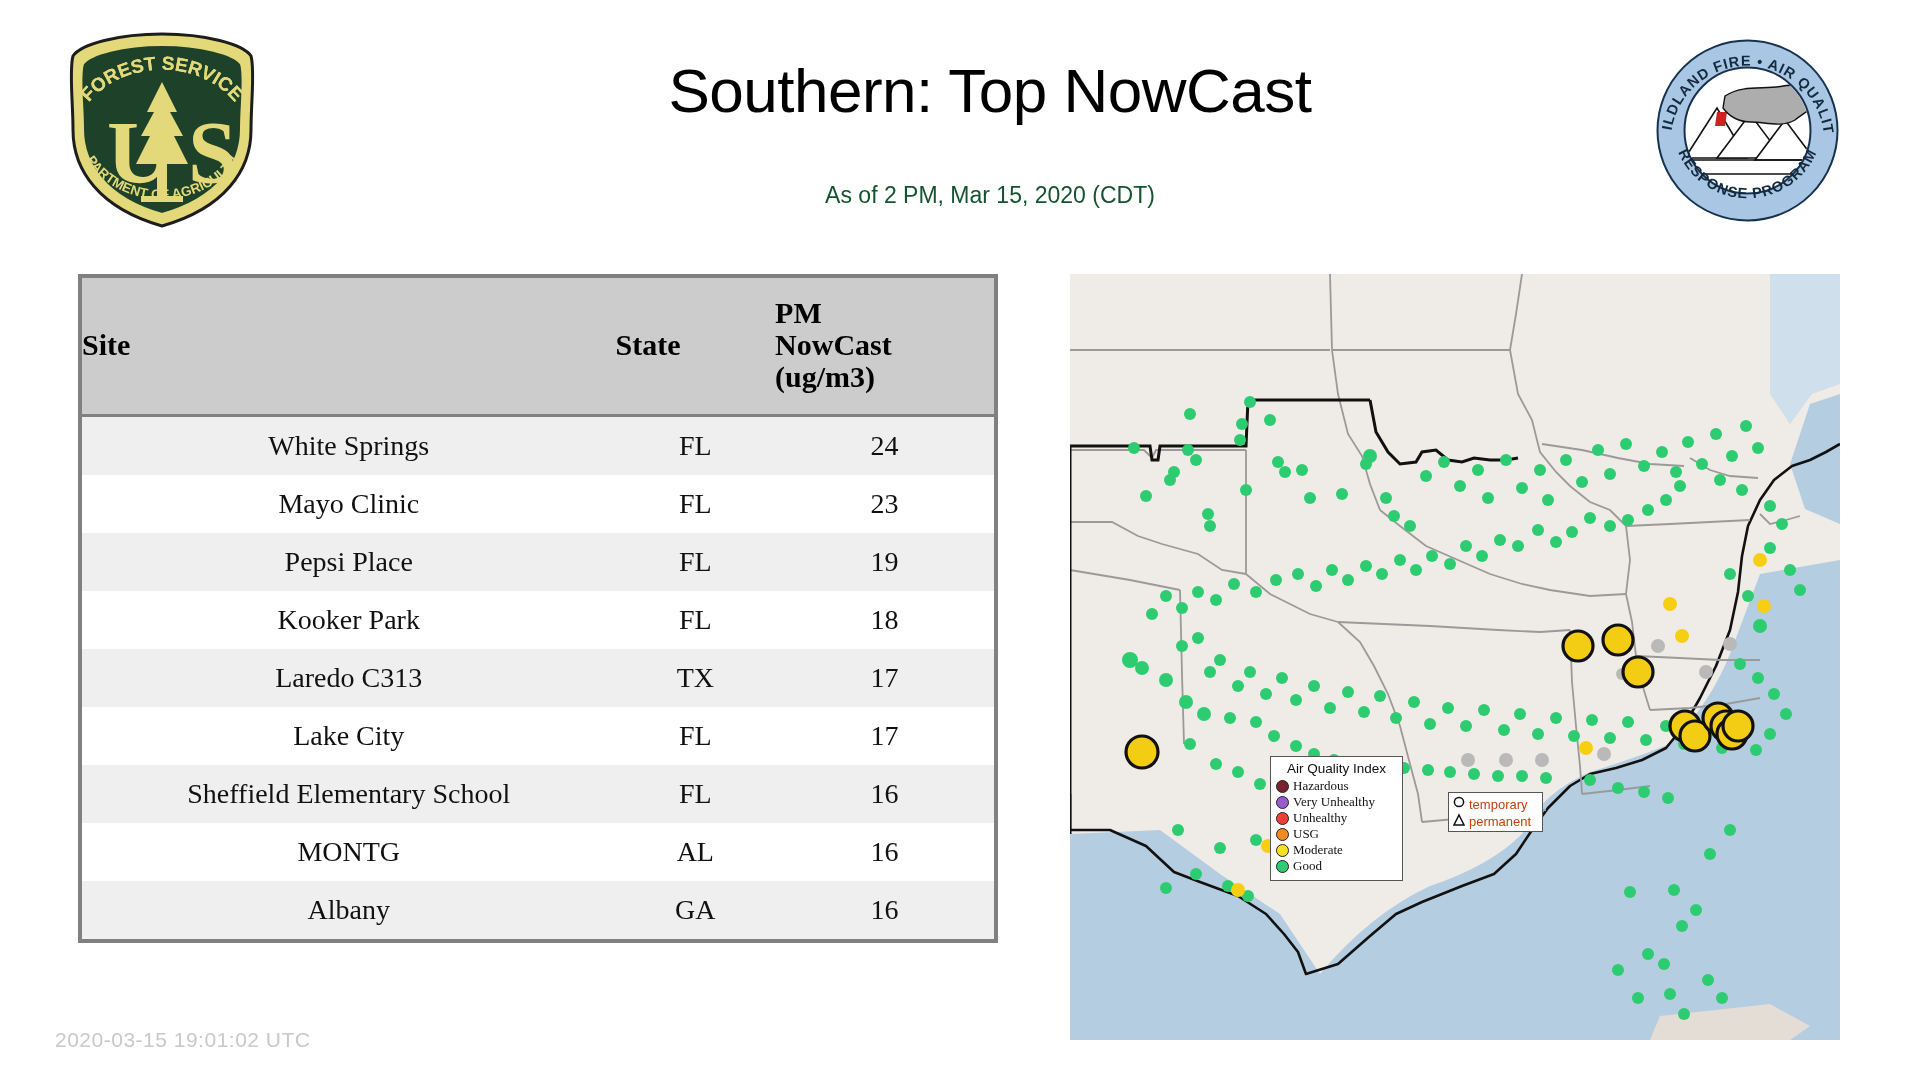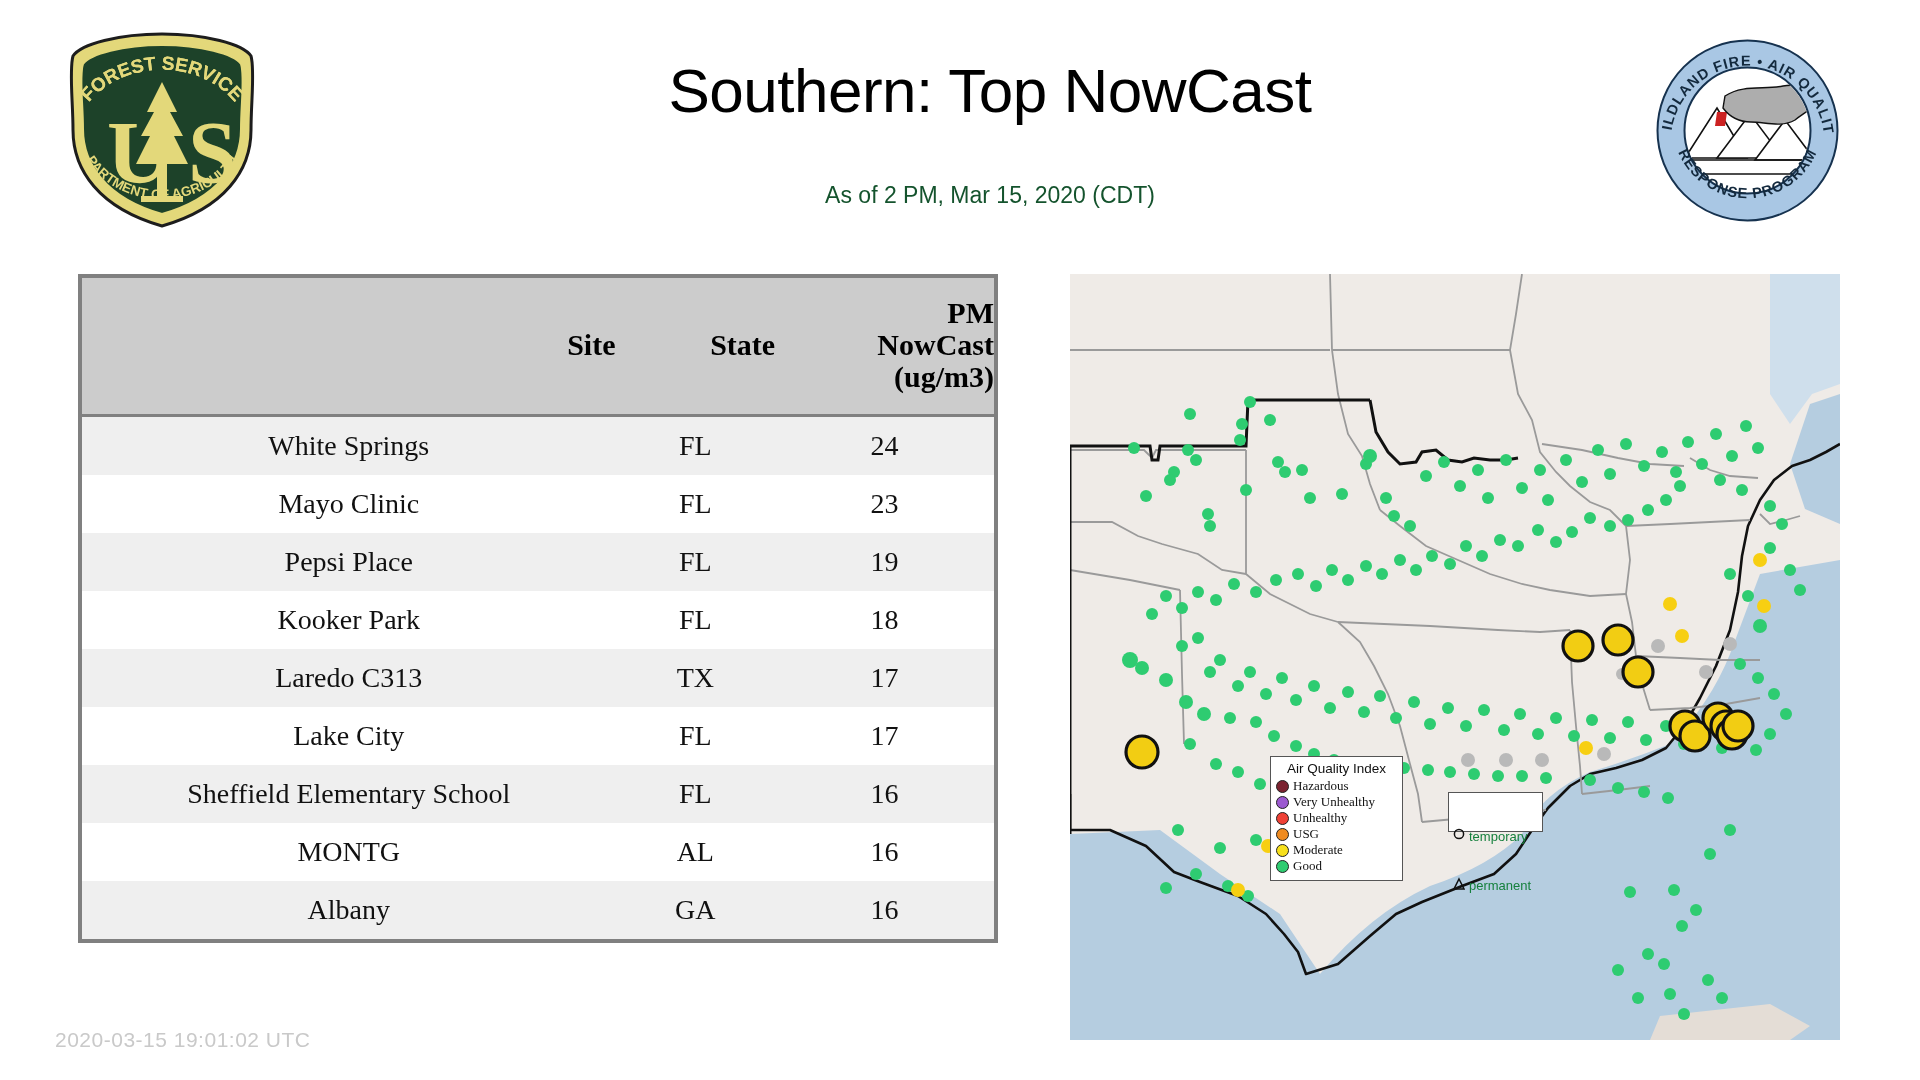--- a/index.html
+++ b/index.html
@@ -46,21 +46,21 @@
     font-family:"Liberation Serif", serif;
   }
   table.nowcast thead th{
     background:#cccccc;
     font-weight:bold;
     font-size:30px;
     color:#000;
     padding:12px 0 14px 0;
     height:110px;
     vertical-align:middle;
-    text-align:right;
+    text-align:left;
     border-bottom:3px solid #808080;
     line-height:1.07;
   }
   table.nowcast tbody td{
     font-size:28px;
     color:#111;
     text-align:center;
     height:58px;
     padding:0;
     vertical-align:middle;
@@ -103,23 +103,22 @@
   #aqi-legend .lg-row{
     display:flex;align-items:center;height:16px;font-size:13px;color:#111;
     font-family:Liberation Serif, serif;
   }
   #aqi-legend .swatch{
     width:11px;height:11px;border-radius:50%;
     border:1px solid #222;margin-right:4px;flex:0 0 auto;
   }
   #site-type-legend{left:378px;top:518px;width:95px;height:40px;padding:3px 4px;}
   #site-type-legend .st-row{
-    display:flex;align-items:center;height:17px;font-size:13px;color:#15803d;
+    display:flex;align-items:center;height:17px;font-size:13px;color:#c2410c;
     font-family:"Liberation Sans", sans-serif;
-    margin-top:32px;
   }
   #site-type-legend .st-ico{width:14px;flex:0 0 auto;margin-right:2px;}
 </style>
 </head>
 <body>
 
 <div id="usfs-logo">
   <svg viewBox="0 0 215 200" width="215" height="200">
     <path d="M107 4 C150 4 188 14 196 26 C200 40 196 72 196 100 C196 140 170 178 107 196 C44 178 18 140 18 100 C18 72 14 40 18 26 C26 14 64 4 107 4 Z" fill="#e3d87a" stroke="#1d1d1d" stroke-width="3"></path>
     <path d="M107 15 C146 15 179 24 186 34 C190 46 186 74 186 99 C186 134 163 168 107 184 C51 168 28 134 28 99 C28 74 24 46 28 34 C35 24 68 15 107 15 Z" fill="#1d4229" stroke="#e3d87a" stroke-width="2"></path>

